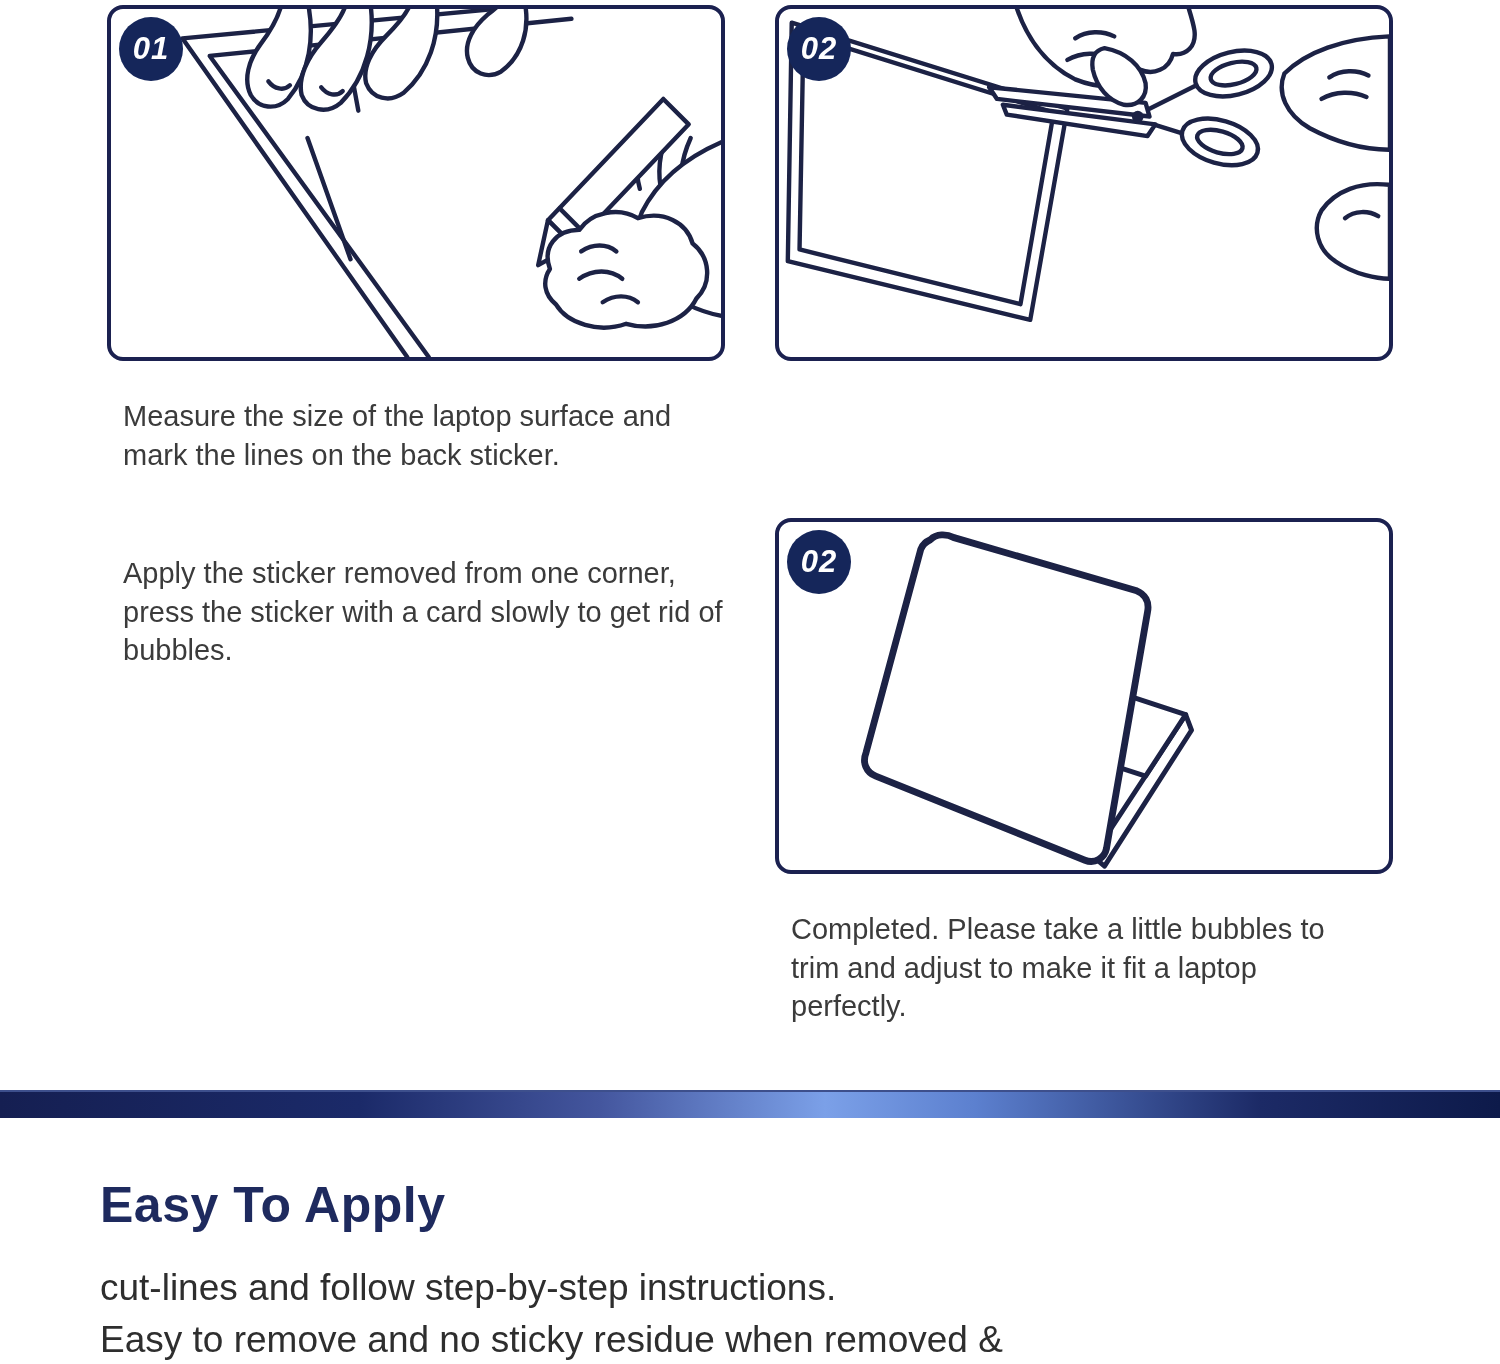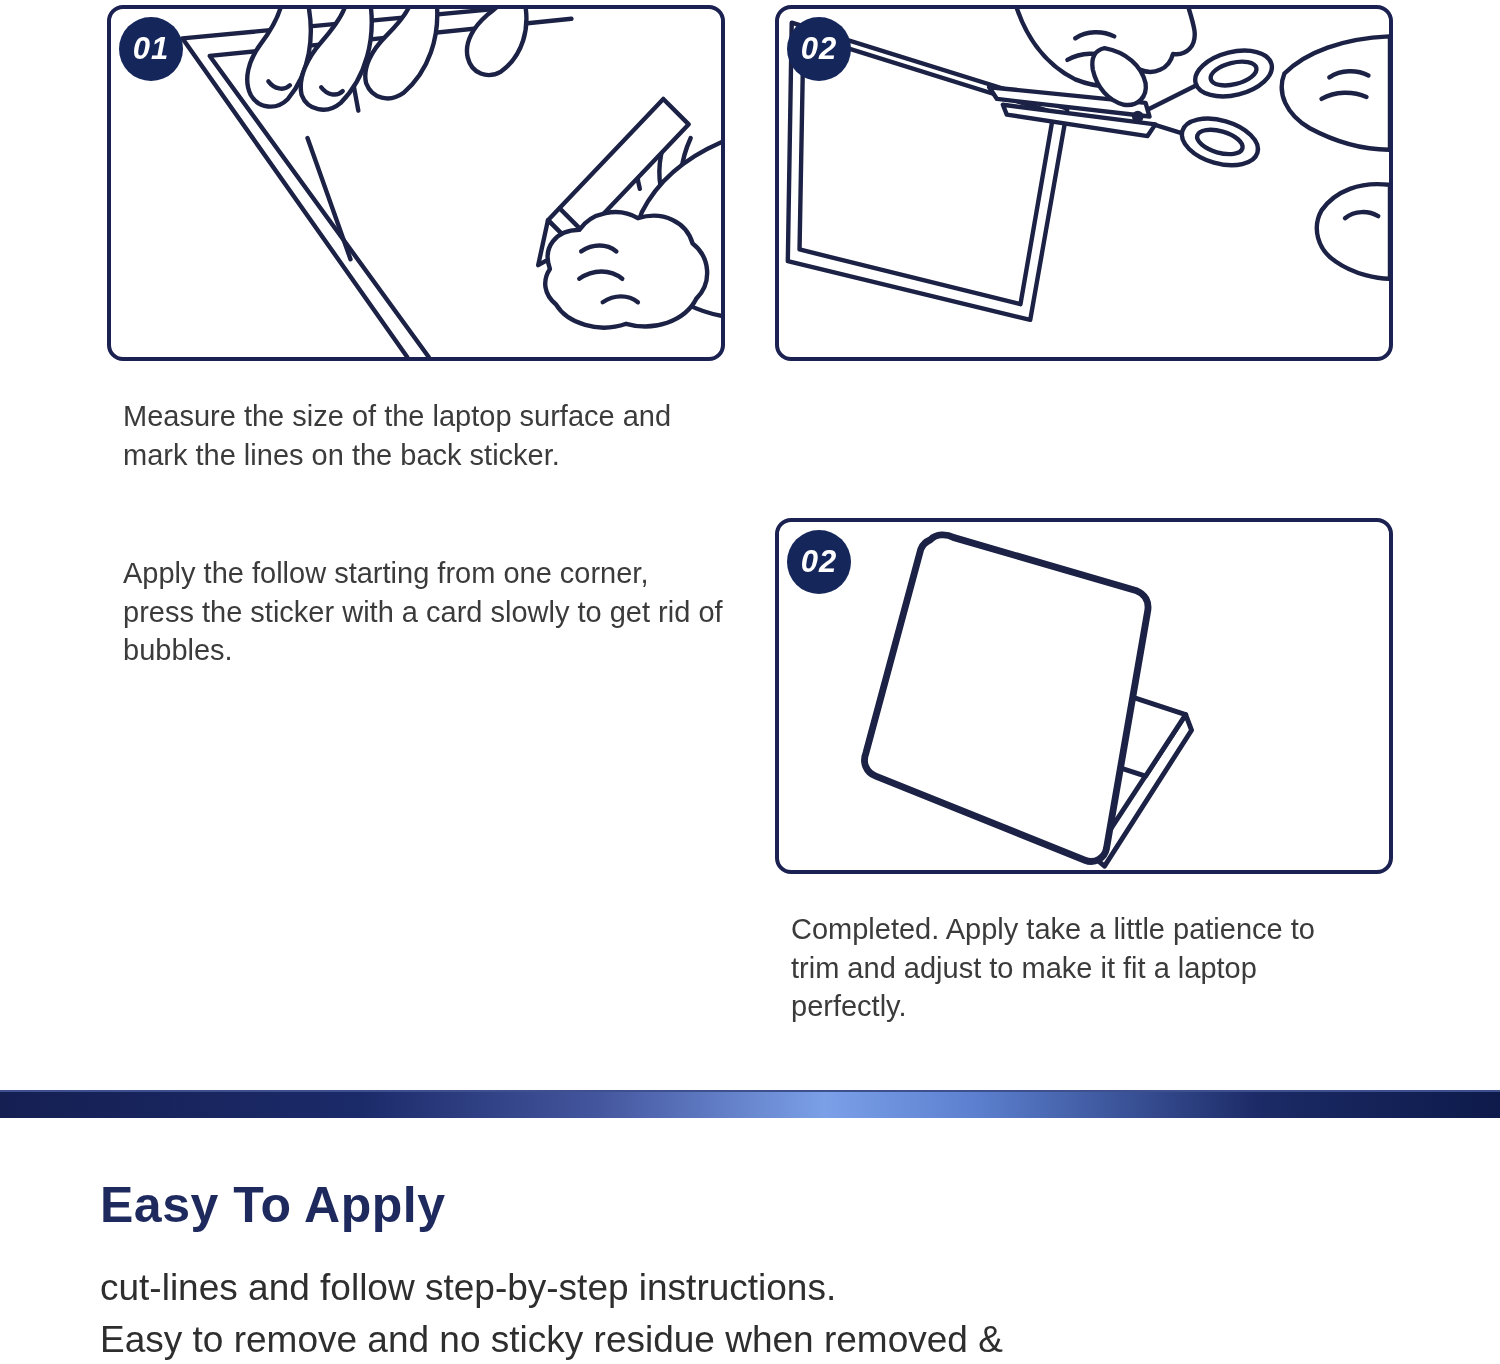--- a/index.html
+++ b/index.html
@@ -93,35 +93,35 @@
           <path d="M300,30 C312,22 328,22 340,28"></path>
           <path d="M292,52 C306,44 324,44 338,50"></path>
           <path fill="#ffffff" d="M330,40 C352,44 368,58 372,76 C374,90 364,100 350,98 C334,94 322,80 318,62 C316,50 320,42 330,40 Z"></path>
         </g>
       </svg>
       <div class="badge">02</div>
     </div>
   </div>
 
   <div class="step">
-    <div class="caption">Apply the follow starting from one corner, press the sticker with a card slowly to get rid of bubbles.</div>
+    <div class="caption">Apply the sticker removed from one corner, press the sticker with a card slowly to get rid of bubbles.</div>
   </div>
 
   <div class="step">
     <div class="panel">
       <svg class="illus" viewBox="0 0 618 356">
         <g stroke="#1c2245" stroke-width="5" fill="none" stroke-linecap="round" stroke-linejoin="round">
           <path fill="#ffffff" d="M413,197 L419,213 L330,352 L318,342 Z"></path>
           <path fill="#ffffff" d="M300,160 L413,197 L372,260 L286,232 Z"></path>
           <path fill="#ffffff" stroke-width="7" d="M152,18 C158,12 168,12 176,16 L362,70 C372,74 376,82 374,92 L332,334 C330,344 320,350 310,346 L96,260 C86,256 82,246 86,236 L142,28 C144,22 148,20 152,18 Z"></path>
         </g>
       </svg>
       <div class="badge">02</div>
     </div>
-    <div class="caption">Completed. Apply take a little patience to trim and adjust to make it fit a laptop perfectly.</div>
+    <div class="caption">Completed. Please take a little bubbles to trim and adjust to make it fit a laptop perfectly.</div>
   </div>
 
 </div>
 
 <div class="divider"></div>
 
 <div class="footer">
   <div class="footer-heading">Easy To Apply</div>
   <div class="footer-body">
     <div>cut-lines and follow step-by-step instructions.</div>

